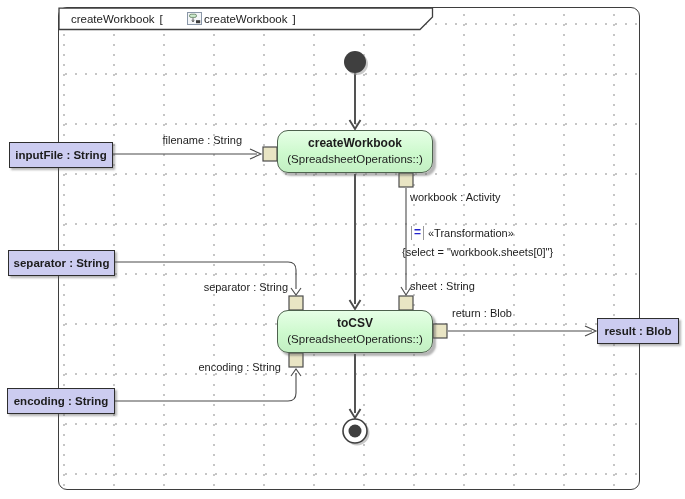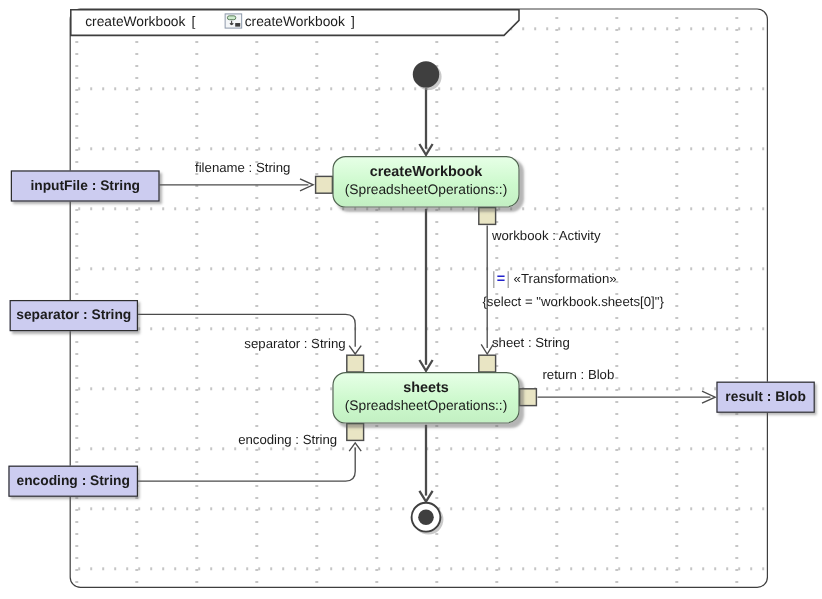--- a/index.html
+++ b/index.html
@@ -116,25 +116,25 @@
     </span>
     <span>createWorkbook</span>
     <span class="seg">]</span>
   </div>
 
   <div class="node action" style="left:277px; top:130px;">
     <div class="aname">createWorkbook</div>
     <div class="aqual">(SpreadsheetOperations::)</div>
   </div>
   <div class="node action" style="left:277px; top:310px;">
-    <div class="aname">sheets</div>
+    <div class="aname">toCSV</div>
     <div class="aqual">(SpreadsheetOperations::)</div>
   </div>
 
-  <div class="node param" style="left:9px; top:142px; width:124px;">
+  <div class="node param" style="left:9px; top:142px; width:104px;">
     <span>inputFile : String</span>
   </div>
   <div class="node param" style="left:8px; top:250px; width:107px;">
     <span>separator : String</span>
   </div>
   <div class="node param" style="left:7px; top:388px; width:108px;">
     <span>encoding : String</span>
   </div>
   <div class="node param" style="left:597px; top:318px; width:82px;">
     <span>result : Blob</span>

